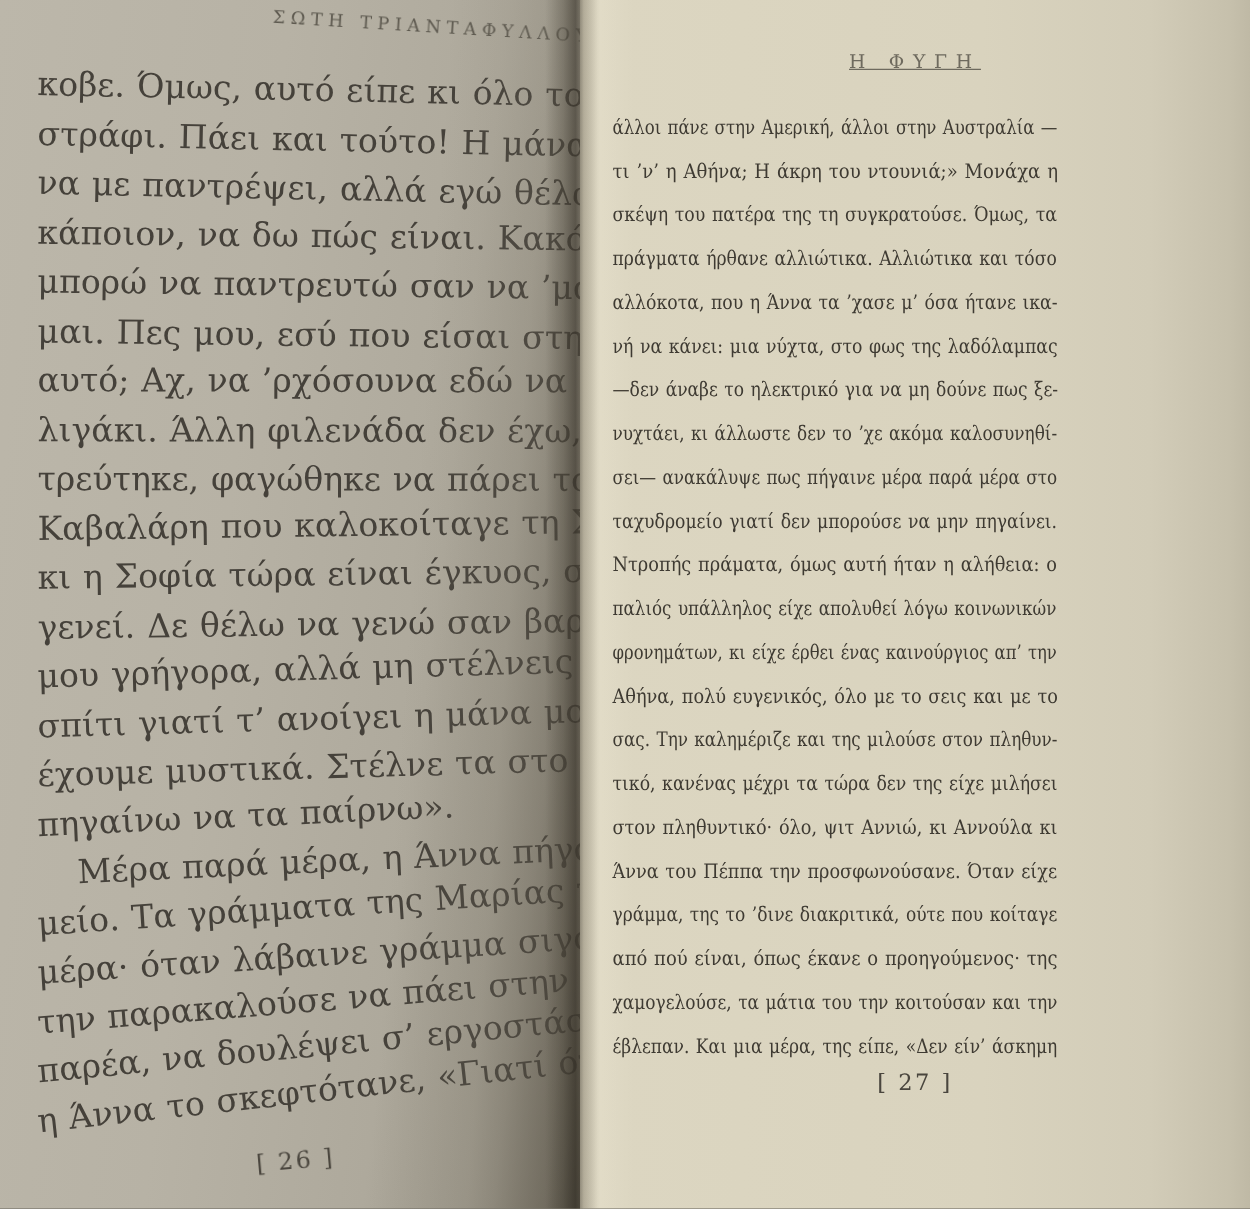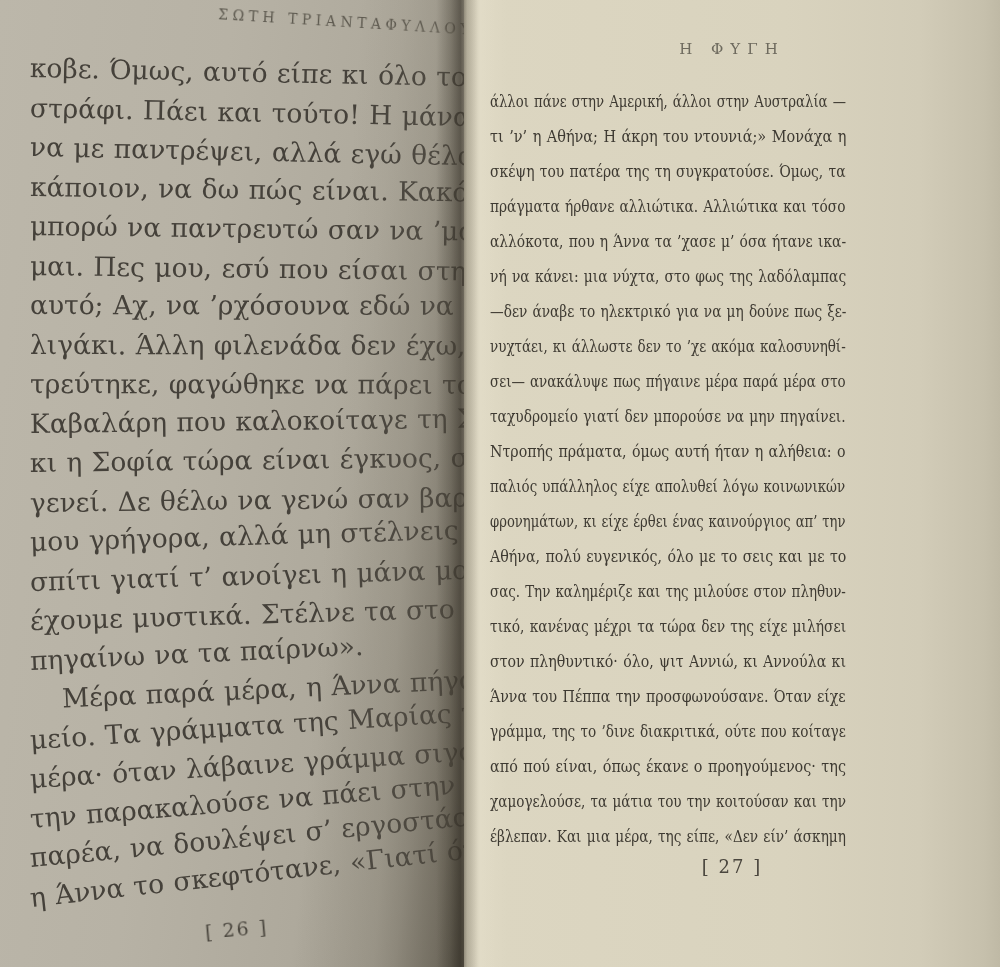--- a/index.html
+++ b/index.html
@@ -34,21 +34,21 @@
   .lp-text>div:nth-child(n+18):nth-child(-n+19){transform:rotate(-3.6deg);}
   .lp-text>div:nth-child(20){transform:rotate(-4.6deg);}
   .lp-text>div:nth-child(21){transform:rotate(-5.4deg);}
   .lp-text>div:nth-child(22){transform:rotate(-6.3deg);}
   .lp-text>div.indent{padding-left:32px;}
   .lp-num{position:absolute;top:918px;left:205px;font-size:19px;color:#4a463e;
         transform:rotate(-5deg);filter:blur(.4px);letter-spacing:2px;white-space:nowrap;}
 
   
   .rp-header{position:absolute;top:40px;left:0;width:100%;text-align:center;
-        font-size:15px;letter-spacing:7px;color:#6e6a5e;}
+        font-size:15px;letter-spacing:7px;color:#6e6a5e;text-decoration:underline;}
   .rp-text{position:absolute;top:84px;left:26px;width:476px;font-size:16px;line-height:35px;
         color:#3e3a32;word-spacing:1px;}
   .rp-text>div{white-space:nowrap;}
   .rp-num{position:absolute;top:856px;left:0;width:100%;text-align:center;
         font-size:18px;color:#4a463e;letter-spacing:2px;}
 </style>
 </head>
 <body>
 
 <div class="photo">

